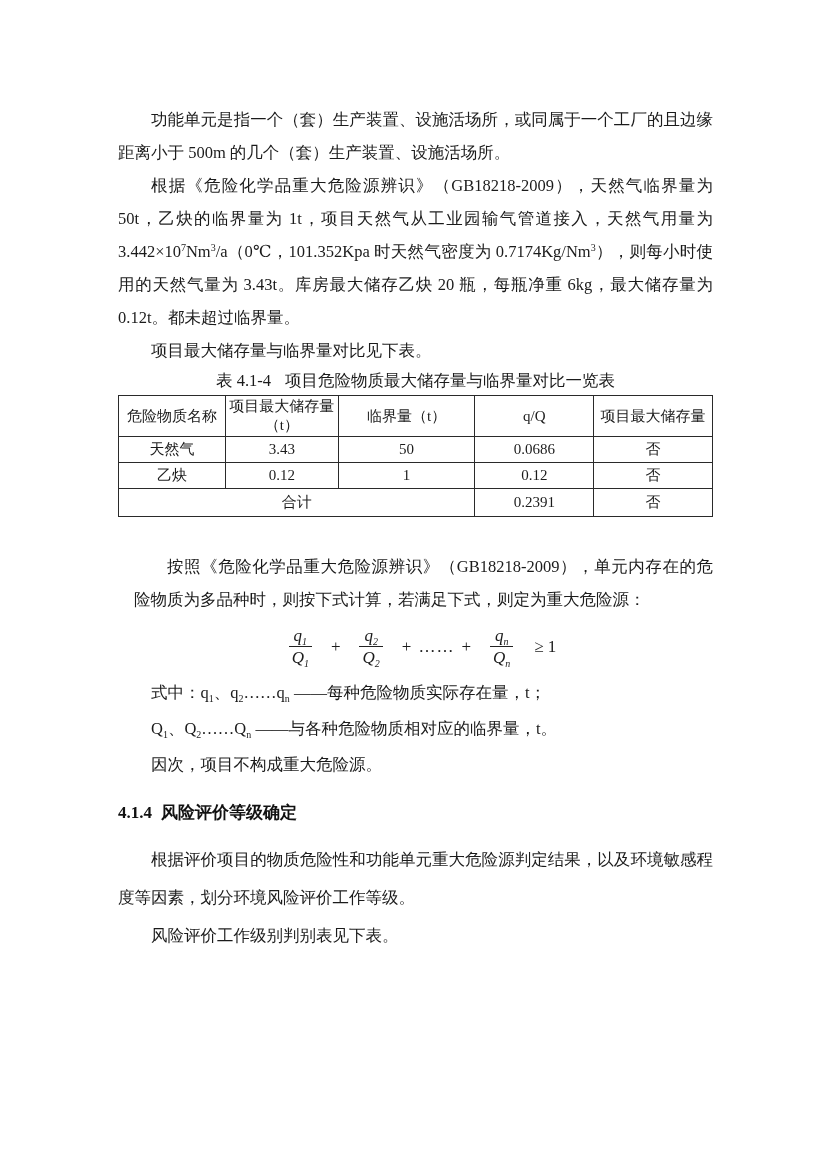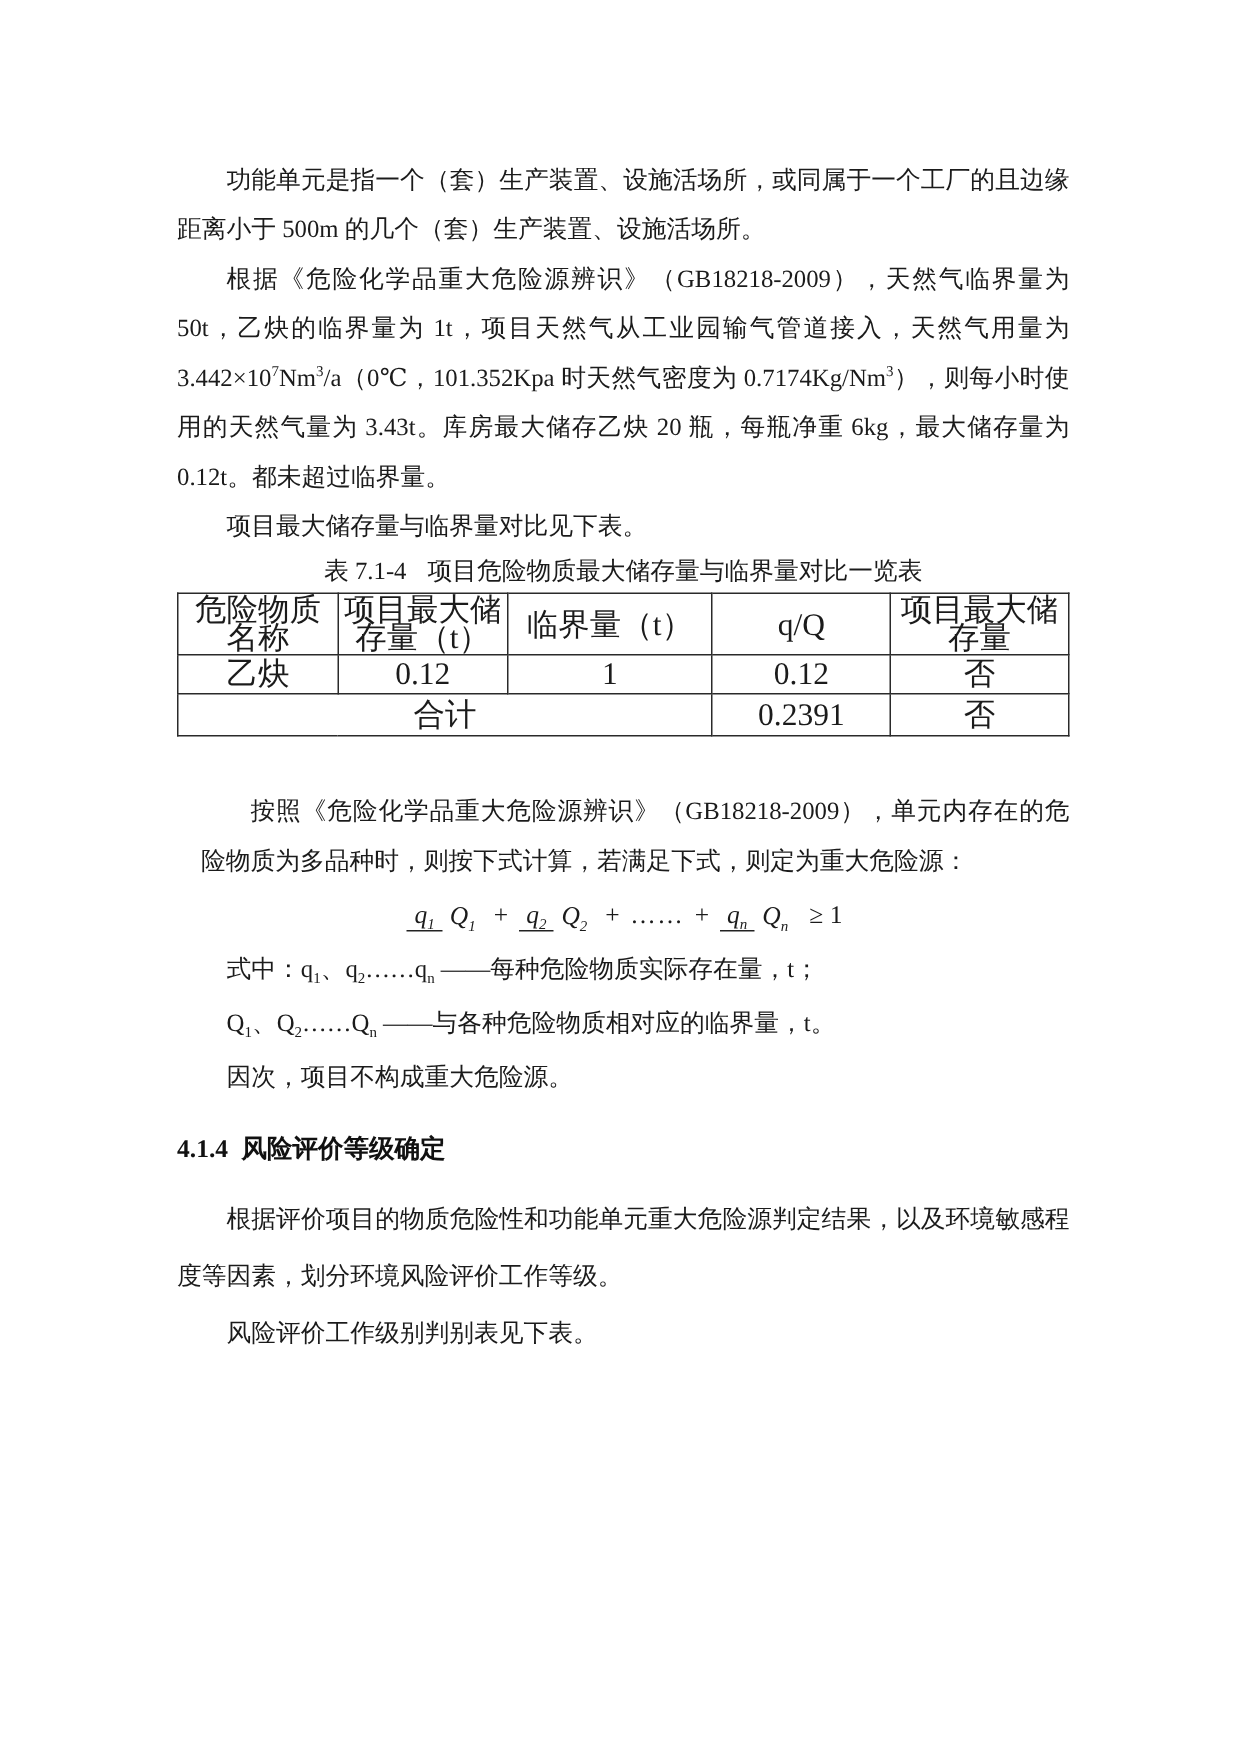--- a/index.html
+++ b/index.html
@@ -28,21 +28,21 @@
     font-size: 16.5px;
     line-height: 24px;
     margin-top: 2px;
   }
   .tbl-title .tbl-label { margin-right: 14px; }
   table.cmp {
     width: 100%;
     border-collapse: collapse;
     table-layout: fixed;
     margin-top: 2px;
-    font-size: 21px;
+    font-size: 15px;
   }
   .cmp th, .cmp td {
     border: 1.7px solid #2a2a2a;
     text-align: center;
     vertical-align: middle;
     font-weight: normal;
     padding: 1px 2px;
     line-height: 19px;
   }
   .cmp th { height: 40px; }
@@ -52,23 +52,23 @@
   .formula {
     display: flex;
     justify-content: center;
     align-items: center;
     margin: 9px 0 7px;
     font-size: 17px;
     color: #1b1b1b;
   }
   .frac {
     display: inline-flex;
-    flex-direction: row;
+    flex-direction: column;
     align-items: center;
-    margin: 0 2px;
+    margin: 0 12px;
   }
   .frac .nm, .frac .dn {
     font-style: italic;
     padding: 0 5px;
     line-height: 21px;
   }
   .frac .nm { border-bottom: 1.4px solid #222; }
   .op { margin: 0 5px; }
   .dots { margin: 0 2px; letter-spacing: 1px; }
   .rel { margin-left: 7px; }
@@ -113,40 +113,47 @@
 <body>
 
 <div class="page">
 
   <p class="para">功能单元是指一个（套）生产装置、设施活场所，或同属于一个工厂的且边缘距离小于 500m 的几个（套）生产装置、设施活场所。</p>
 
   <p class="para"><span>根据《危险化学品重大危险源辨识》（GB18218-2009），天然气临界量为 50t，乙炔的临界量为 1t，项目天然气从工业园输气管道接入，天然气用量为 3.442×10</span><sup>7</sup><span>Nm</span><sup>3</sup><span>/a（0℃，101.352Kpa 时天然气密度为 0.7174Kg/Nm</span><sup>3</sup><span>），则每小时使用的天然气量为 3.43t。库房最大储存乙炔 20 瓶，每瓶净重 6kg，最大储存量为 0.12t。都未超过临界量。</span></p>
 
   <p class="para">项目最大储存量与临界量对比见下表。</p>
 
-  <div class="tbl-title"><span class="tbl-label">表 7.1-4</span><span>项目危险物质最大储存量与临界量对比一览表</span></div>
+  <div class="tbl-title"><span class="tbl-label">表 4.1-4</span><span>项目危险物质最大储存量与临界量对比一览表</span></div>
 
   <table class="cmp">
     <colgroup>
       <col style="width:18%">
       <col style="width:19%">
       <col style="width:23%">
       <col style="width:20%">
       <col style="width:20%">
     </colgroup>
     <thead>
       <tr>
         <th>危险物质名称</th>
         <th>项目最大储存量（t）</th>
         <th>临界量（t）</th>
         <th>q/Q</th>
         <th>项目最大储存量</th>
       </tr>
     </thead>
     <tbody>
+      <tr>
+        <td>天然气</td>
+        <td>3.43</td>
+        <td>50</td>
+        <td>0.0686</td>
+        <td>否</td>
+      </tr>
       <tr>
         <td>乙炔</td>
         <td>0.12</td>
         <td>1</td>
         <td>0.12</td>
         <td>否</td>
       </tr>
       <tr>
         <td class="total-td" colspan="3">合计</td>
         <td class="total-td">0.2391</td>

